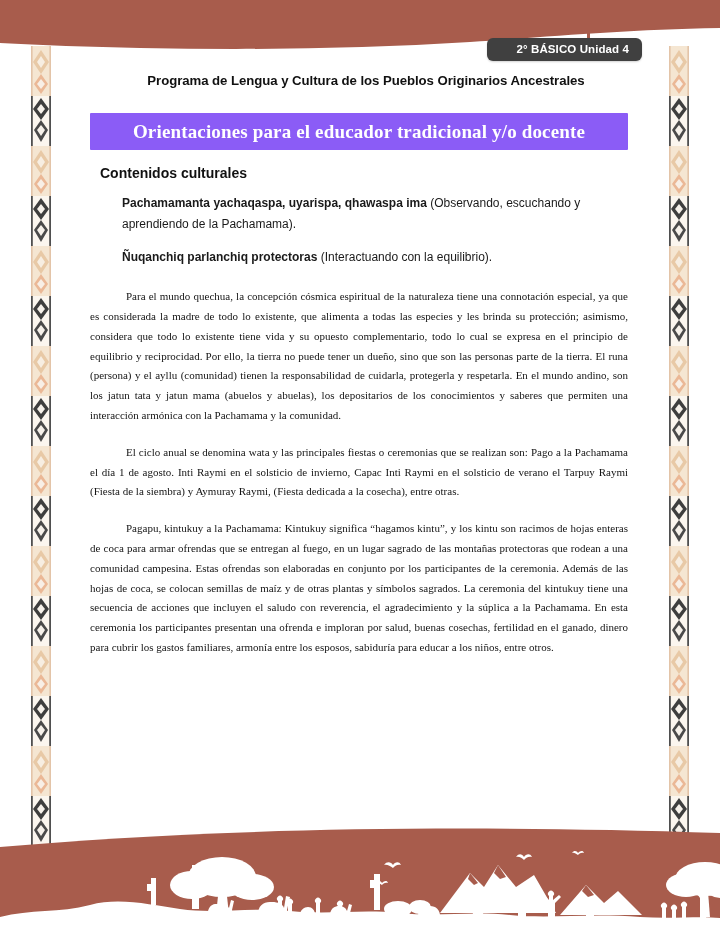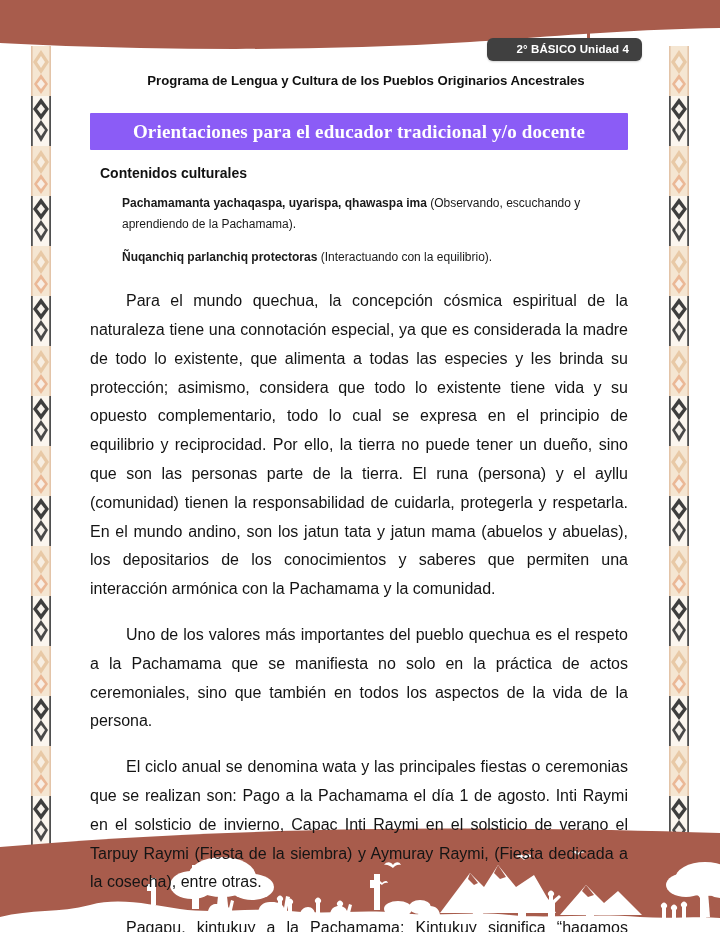--- a/index.html
+++ b/index.html
@@ -121,26 +121,27 @@
     margin: 12px 0 0 32px;
     font-size: 12px;
     line-height: 1.72;
     text-align: left;
     max-width: 520px;
   }
   .culture-item b { font-weight: bold; }
 
   .body-par {
     margin: 17px 0 0 0;
-    font-size: 16px;
+    font-size: 11px;
     line-height: 1.80;
     text-align: justify;
     text-indent: 36px;
     max-width: 538px;
     color: #141414;
+    font-family: Liberation Serif, serif;
   }
   .body-par:first-of-type { margin-top: 20px; }
 </style>
 </head>
 <body>
 
 <svg id="top-band" viewBox="0 0 720 60" preserveAspectRatio="none">
   <path d="M0,0 L720,0 L720,28 C620,30 560,36 470,42 C360,49 250,50 140,48 C90,47 40,45 0,43 Z" fill="#A85C4C"></path>
 </svg>
 
@@ -188,21 +189,20 @@
 
   <div class="culture-item">
     <b>Pachamamanta yachaqaspa, uyarispa, qhawaspa ima</b><span> (Observando, escuchando y aprendiendo de la Pachamama).</span>
   </div>
 
   <div class="culture-item">
     <b>Ñuqanchiq parlanchiq protectoras</b><span> (Interactuando con la equilibrio).</span>
   </div>
 
   <p class="body-par">Para el mundo quechua, la concepción cósmica espiritual de la naturaleza tiene una connotación especial, ya que es considerada la madre de todo lo existente, que alimenta a todas las especies y les brinda su protección; asimismo, considera que todo lo existente tiene vida y su opuesto complementario, todo lo cual se expresa en el principio de equilibrio y reciprocidad. Por ello, la tierra no puede tener un dueño, sino que son las personas parte de la tierra. El runa (persona) y el ayllu (comunidad) tienen la responsabilidad de cuidarla, protegerla y respetarla. En el mundo andino, son los jatun tata y jatun mama (abuelos y abuelas), los depositarios de los conocimientos y saberes que permiten una interacción armónica con la Pachamama y la comunidad.</p>
-  <p class="body-par">Uno de los valores más importantes del pueblo quechua es el respeto a la Pachamama que se manifiesta no solo en la práctica de actos ceremoniales, sino que también en todos los aspectos de la vida de la persona.</p>
   <p class="body-par">El ciclo anual se denomina wata y las principales fiestas o ceremonias que se realizan son: Pago a la Pachamama el día 1 de agosto. Inti Raymi en el solsticio de invierno, Capac Inti Raymi en el solsticio de verano el Tarpuy Raymi (Fiesta de la siembra) y Aymuray Raymi, (Fiesta dedicada a la cosecha), entre otras.</p>
   <p class="body-par">Pagapu, kintukuy a la Pachamama: Kintukuy significa “hagamos kintu”, y los kintu son racimos de hojas enteras de coca para armar ofrendas que se entregan al fuego, en un lugar sagrado de las montañas protectoras que rodean a una comunidad campesina. Estas ofrendas son elaboradas en conjunto por los participantes de la ceremonia. Además de las hojas de coca, se colocan semillas de maíz y de otras plantas y símbolos sagrados. La ceremonia del kintukuy tiene una secuencia de acciones que incluyen el saludo con reverencia, el agradecimiento y la súplica a la Pachamama. En esta ceremonia los participantes presentan una ofrenda e imploran por salud, buenas cosechas, fertilidad en el ganado, dinero para cubrir los gastos familiares, armonía entre los esposos, sabiduría para educar a los niños, entre otros.</p>
 
 </div>
 
 <svg id="bottom-scene" viewBox="0 0 720 115" preserveAspectRatio="none">
 
   <path d="M0,30 C180,14 420,6 720,16 L720,115 L0,115 Z" fill="#A85C4C"></path>
 
   <g fill="#ffffff">

